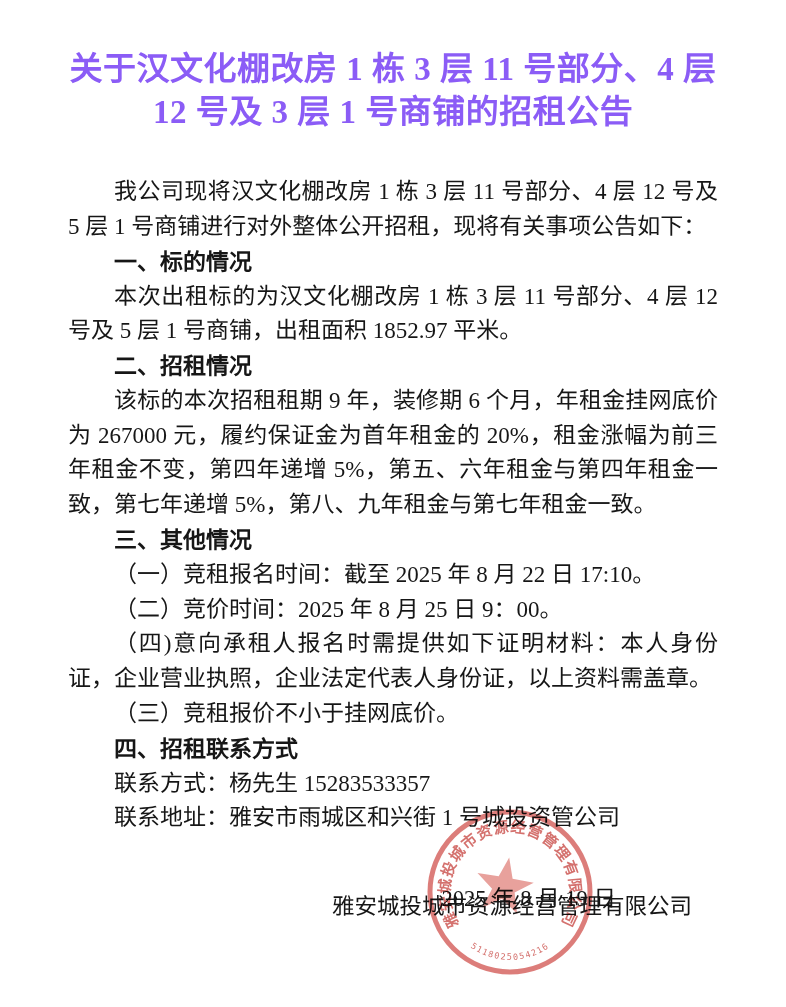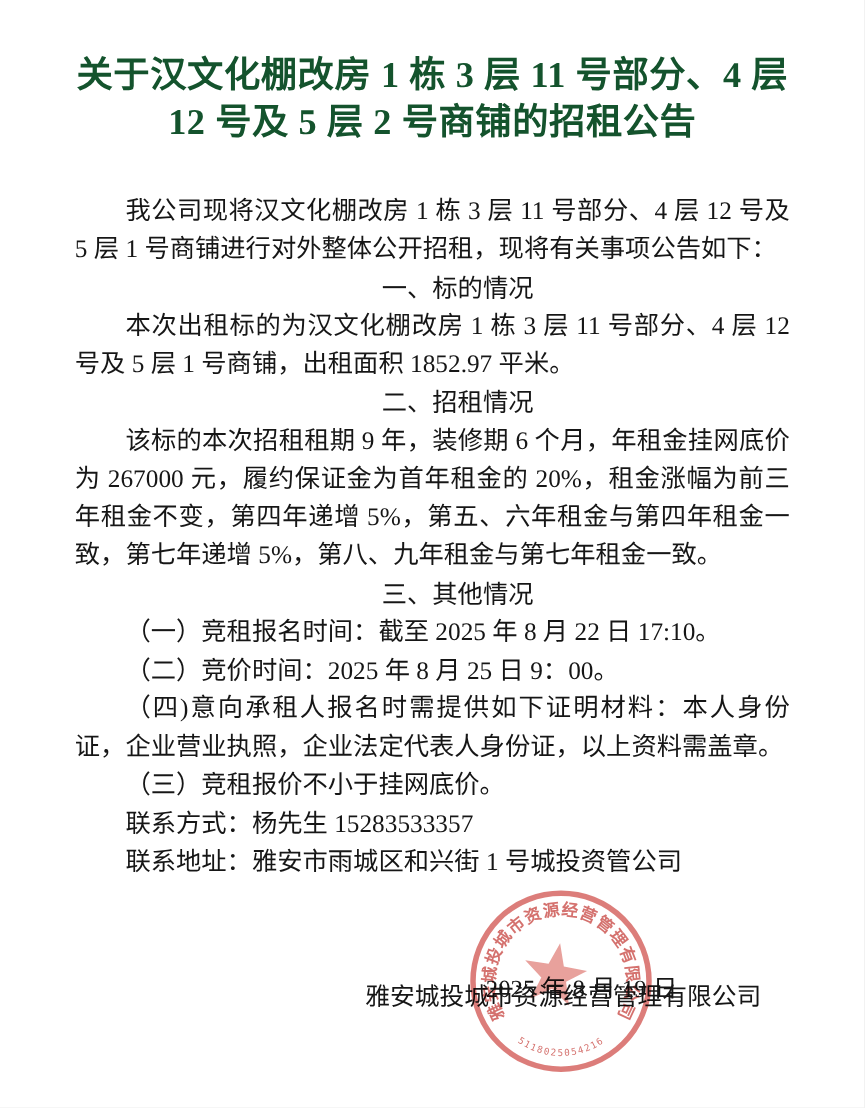--- a/index.html
+++ b/index.html
@@ -16,39 +16,39 @@
     overflow: hidden;
     font-family: "Liberation Serif", "DejaVu Serif", serif;
     color: #161616;
   }
   .title {
     padding: 26px 52px 0 52px;
     text-align: center;
     font-weight: bold;
     font-size: 33px;
     line-height: 43px;
-    color: #14532d;
+    color: #8b5cf6;
     letter-spacing: 0.5px;
   }
   .title-line { display: block; }
   .content {
     margin: 41px 68px 16px 68px;
     font-size: 23px;
     line-height: 34.8px;
     text-align: justify;
     text-justify: inter-ideograph;
   }
   .content p {
     margin: 0;
     text-indent: 2em;
   }
   .content p.heading {
     font-family: "Liberation Sans", "DejaVu Sans", sans-serif;
-    font-weight: normal;
-    text-align: center;
+    font-weight: bold;
+    text-align: left;
   }
   .company-line {
     position: absolute;
     top: 888px;
     right: 94px;
     font-size: 22.5px;
     white-space: nowrap;
   }
   .date-line {
     position: absolute;
@@ -93,34 +93,35 @@
     letter-spacing: 1.4px;
   }
 </style>
 </head>
 <body>
 
 <div class="page">
 
   <h1 class="title">
     <span class="title-line">关于汉文化棚改房 1 栋 3 层 11 号部分、4 层</span>
-    <span class="title-line">12 号及 5 层 2 号商铺的招租公告</span>
+    <span class="title-line">12 号及 3 层 1 号商铺的招租公告</span>
   </h1>
 
   <div class="content">
     <p class="body">我公司现将汉文化棚改房 1 栋 3 层 11 号部分、4 层 12 号及 5 层 1 号商铺进行对外整体公开招租，现将有关事项公告如下：</p>
     <p class="heading">一、标的情况</p>
     <p class="body">本次出租标的为汉文化棚改房 1 栋 3 层 11 号部分、4 层 12 号及 5 层 1 号商铺，出租面积 1852.97 平米。</p>
     <p class="heading">二、招租情况</p>
     <p class="body">该标的本次招租租期 9 年，装修期 6 个月，年租金挂网底价为 267000 元，履约保证金为首年租金的 20%，租金涨幅为前三年租金不变，第四年递增 5%，第五、六年租金与第四年租金一致，第七年递增 5%，第八、九年租金与第七年租金一致。</p>
     <p class="heading">三、其他情况</p>
     <p class="body">（一）竞租报名时间：截至 2025 年 8 月 22 日 17:10。</p>
     <p class="body">（二）竞价时间：2025 年 8 月 25 日 9：00。</p>
     <p class="body">（四)意向承租人报名时需提供如下证明材料：本人身份证，企业营业执照，企业法定代表人身份证，以上资料需盖章。</p>
     <p class="body">（三）竞租报价不小于挂网底价。</p>
+    <p class="heading">四、招租联系方式</p>
     <p class="body">联系方式：杨先生 15283533357</p>
     <p class="body">联系地址：雅安市雨城区和兴街 1 号城投资管公司</p>
   </div>
 
   <div class="company-line">雅安城投城市资源经营管理有限公司</div>
   <div class="date-line">2025 年 8 月 19 日</div>
 
   <svg class="seal" viewBox="0 0 190 190" aria-hidden="true">
     <defs>
       <path id="seal-top-arc" d="M 40.6 120.4 A 60 60 0 1 1 149.4 120.4"></path>

